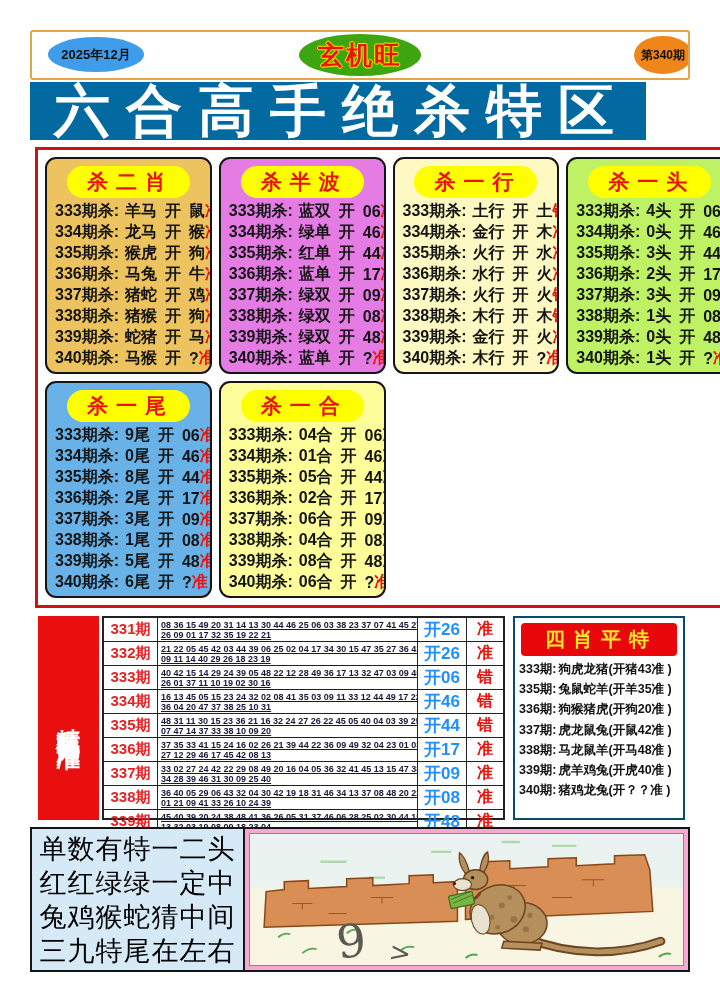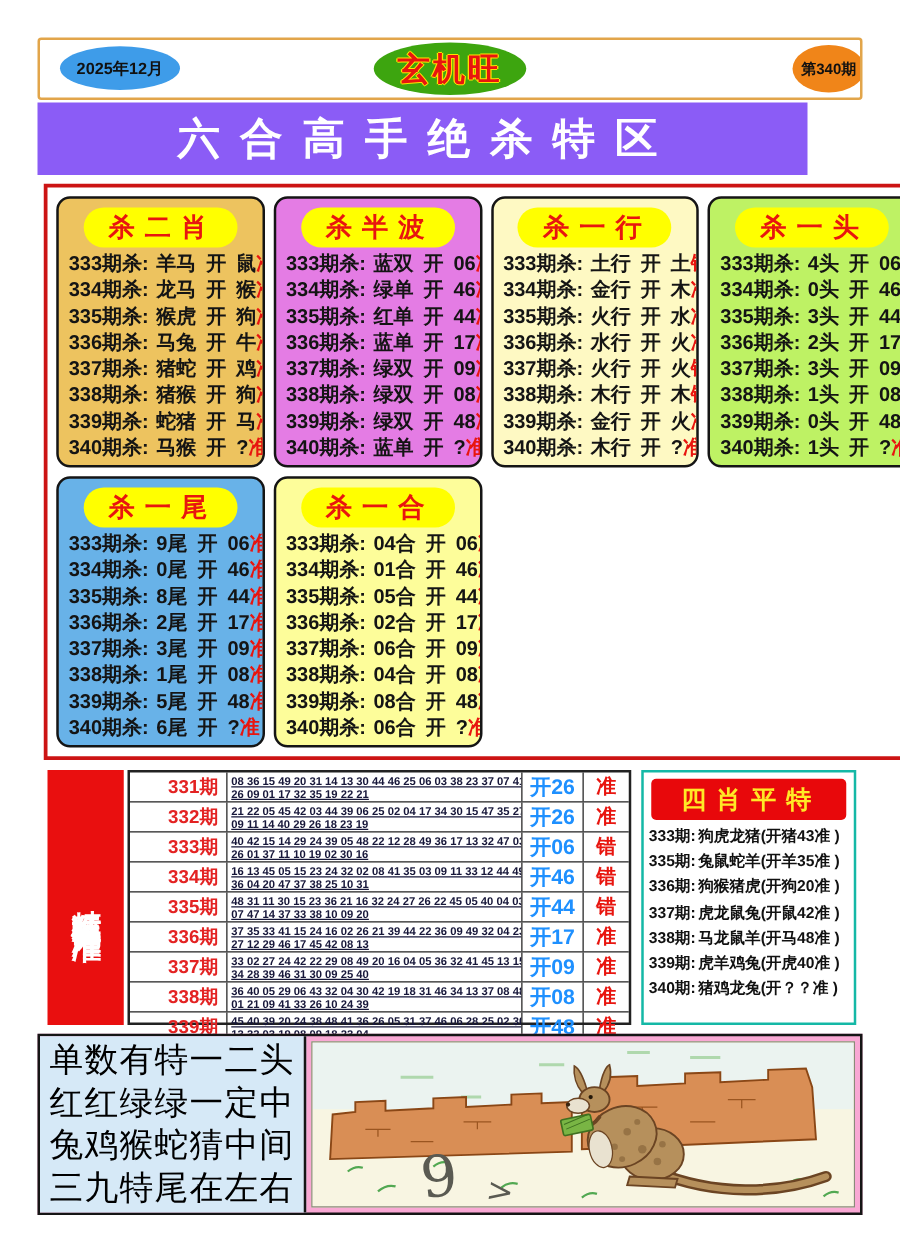--- a/index.html
+++ b/index.html
@@ -11,22 +11,22 @@
     border:2px solid #E2A54A;border-radius:3px;background:#fff;overflow:hidden;}
   .badge{position:absolute;display:flex;align-items:center;justify-content:center;
     border-radius:50%;font-weight:bold;color:#111;}
   .date-badge{left:16px;top:5px;width:96px;height:35px;background:#3E9CE9;font-size:13px;}
   .title-badge{left:50%;transform:translateX(-50%);top:2px;width:122px;height:42px;
     background:#3DA50F;font-size:26px;color:#E8150F;letter-spacing:2px;
     text-shadow:1px 0 0 #FFE100,-1px 0 0 #FFE100,0 1px 0 #FFE100,0 -1px 0 #FFE100;}
   .issue-badge{right:-4px;top:4px;width:58px;height:38px;background:#F08519;font-size:12px;}
 
   
-  .banner{position:absolute;left:30px;top:82px;width:616px;height:58px;background:#8b5cf6;
-    color:#fff;font-size:34px;font-weight:bold;letter-spacing:16px;text-indent:8px;
+  .banner{position:absolute;left:30px;top:82px;width:616px;height:58px;background:#0369a1;
+    color:#fff;font-size:56px;font-weight:bold;letter-spacing:16px;text-indent:8px;
     text-align:center;line-height:58px;white-space:nowrap;}
 
   
   .kill-box{position:absolute;left:35px;top:147px;width:708px;height:461px;box-sizing:border-box;
     border:3px solid #CC1414;background:#fff;display:grid;
     grid-template-columns:repeat(4,1fr);grid-template-rows:1fr 1fr;gap:7px;padding:7px;}
   .panel{border:2px solid #151515;border-radius:11px;box-sizing:border-box;
     display:flex;flex-direction:column;overflow:hidden;padding-bottom:4px;}
   .p0{background:#EDC35F;} .p1{background:#E47CE4;} .p2{background:#fef9c3;}
   .p3{background:#bef264;} .p4{background:#68B2E8;} .p5{background:#FDFD9A;}
@@ -38,34 +38,34 @@
   .kv{margin-left:auto;color:#E8150F;}
 
   
   .mid{position:absolute;left:35px;top:616px;width:650px;height:204px;}
   .side-red{position:absolute;left:3px;top:0;width:61px;height:204px;background:#E90F0F;
     display:flex;align-items:center;justify-content:center;}
   .side-red span{writing-mode:vertical-rl;text-orientation:upright;color:#fff;
     font-size:24px;font-weight:bold;letter-spacing:3px;line-height:61px;}
   .num-table{position:absolute;left:67px;top:0;width:403px;height:204px;box-sizing:border-box;
     border:2px solid #222;display:flex;flex-direction:column;background:#fff;}
-  .trow{flex:1;display:flex;border-bottom:1px solid #222;padding-left:24px;}
+  .trow{flex:1;display:flex;border-bottom:1px solid #222;}
   .trow:last-child{border-bottom:none;}
   .t-issue{width:53px;border-right:1px solid #222;color:#E32222;font-weight:bold;font-size:15px;
     display:flex;align-items:center;justify-content:center;}
   .t-nums{flex:1;border-right:1px solid #222;display:flex;flex-direction:column;
     justify-content:center;padding:0 3px;font-size:9px;font-weight:bold;color:#17173a;
     line-height:10px;white-space:nowrap;overflow:hidden;}
   .t-nums div{text-decoration:underline;text-underline-offset:1px;}
   .t-open{width:48px;border-right:1px solid #222;color:#1E90FF;font-weight:bold;font-size:17px;
     display:flex;align-items:center;justify-content:center;}
   .t-verdict{width:36px;color:#E8150F;font-weight:bold;font-size:16px;
     display:flex;align-items:center;justify-content:center;}
   .four-panel{position:absolute;left:478px;top:0;width:172px;height:204px;box-sizing:border-box;
-    border:2px solid #14b8a6;background:#fff;}
+    border:2px solid #0c4a6e;background:#fff;}
   .four-header{margin:5px 6px 3px;background:#E8080B;color:#FFE926;font-weight:bold;font-size:20px;
     letter-spacing:8px;text-indent:4px;text-align:center;padding:3px 0;border-radius:4px;white-space:nowrap;}
   .four-row{font-size:12.5px;font-weight:bold;color:#111;line-height:20.2px;
     padding-left:4px;white-space:nowrap;}
   .four-row .fi{margin-right:2px;}
 
   
   .bottom{position:absolute;left:30px;top:827px;width:660px;height:145px;box-sizing:border-box;
     border:2px solid #151515;background:#f9a8d4;display:flex;}
   .poem{width:211px;background:#D6E9F7;border-right:2px solid #151515;

